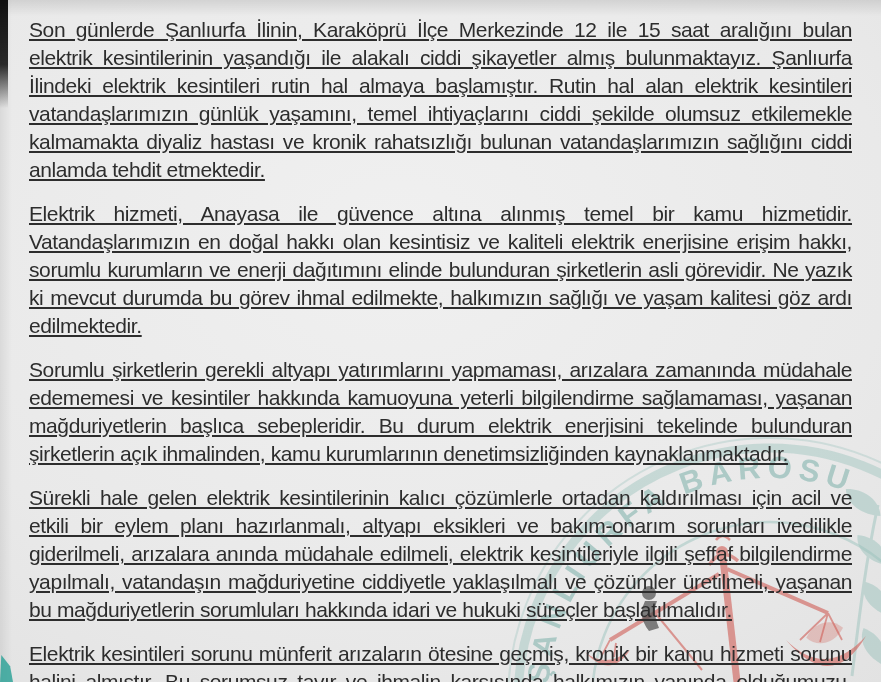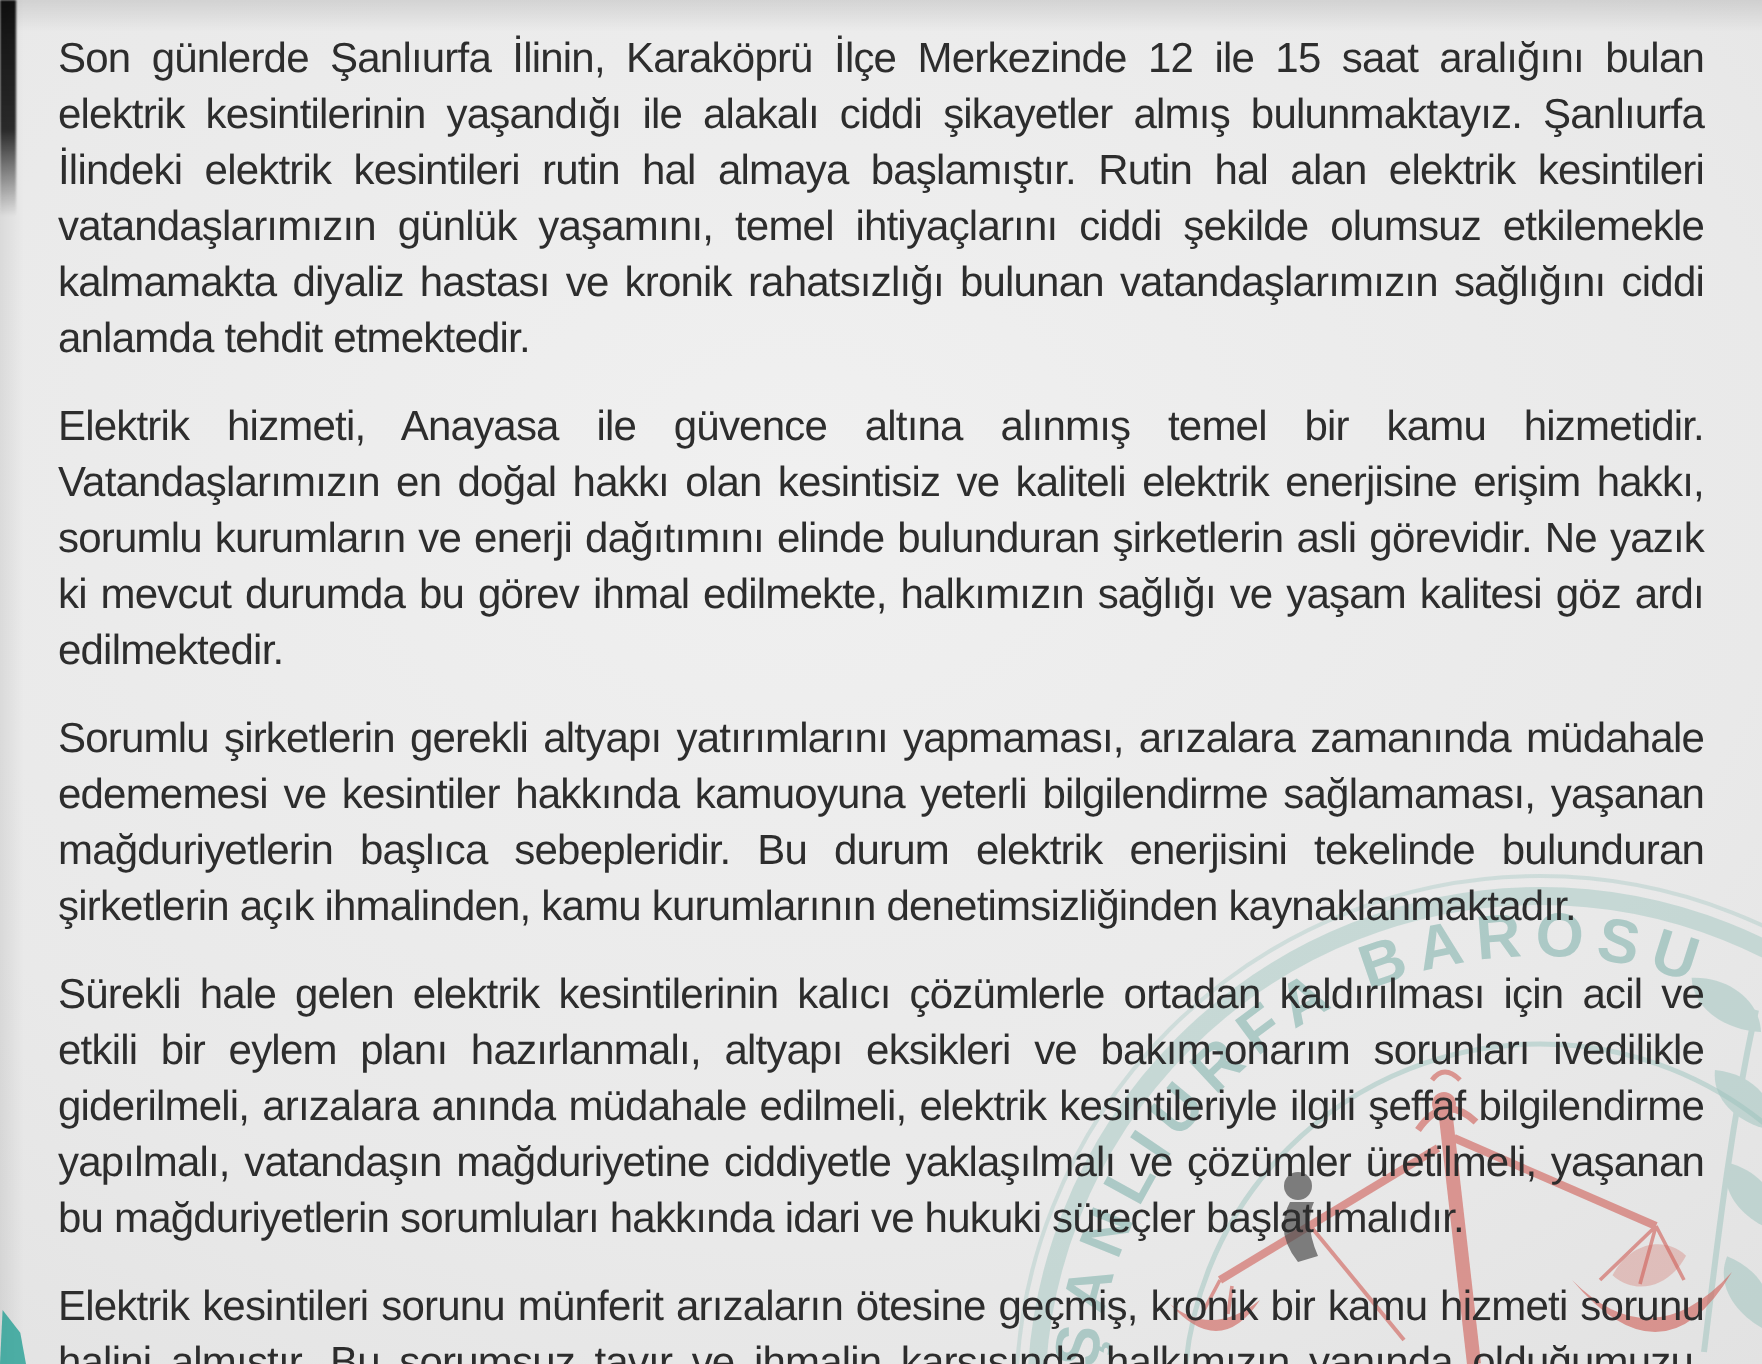--- a/index.html
+++ b/index.html
@@ -22,21 +22,21 @@
     clip-path:polygon(0 100%, 100% 100%, 78% 42%, 10% 0);}
   
   .watermark{position:absolute;left:430px;top:418px;width:451px;height:264px;z-index:1;}
   
   .doc{
     position:absolute;left:29px;top:16px;width:823px;z-index:2;
     color:#2d2d2d;
     font-size:21px;line-height:28px;
     letter-spacing:-0.4px;
   }
-  .doc p{margin:0 0 16px 0;text-align:justify;}
+  .doc p{margin:0 0 16px 0;text-align:justify;text-decoration:underline;}
   .doc p:last-child{margin-bottom:0;}
 </style>
 </head>
 <body>
 
 <div class="scan-shadow-tl"></div>
 <div class="corner-mark-bl"></div>
 <div class="shade-top"></div>
 <div class="shade-left"></div>
 

